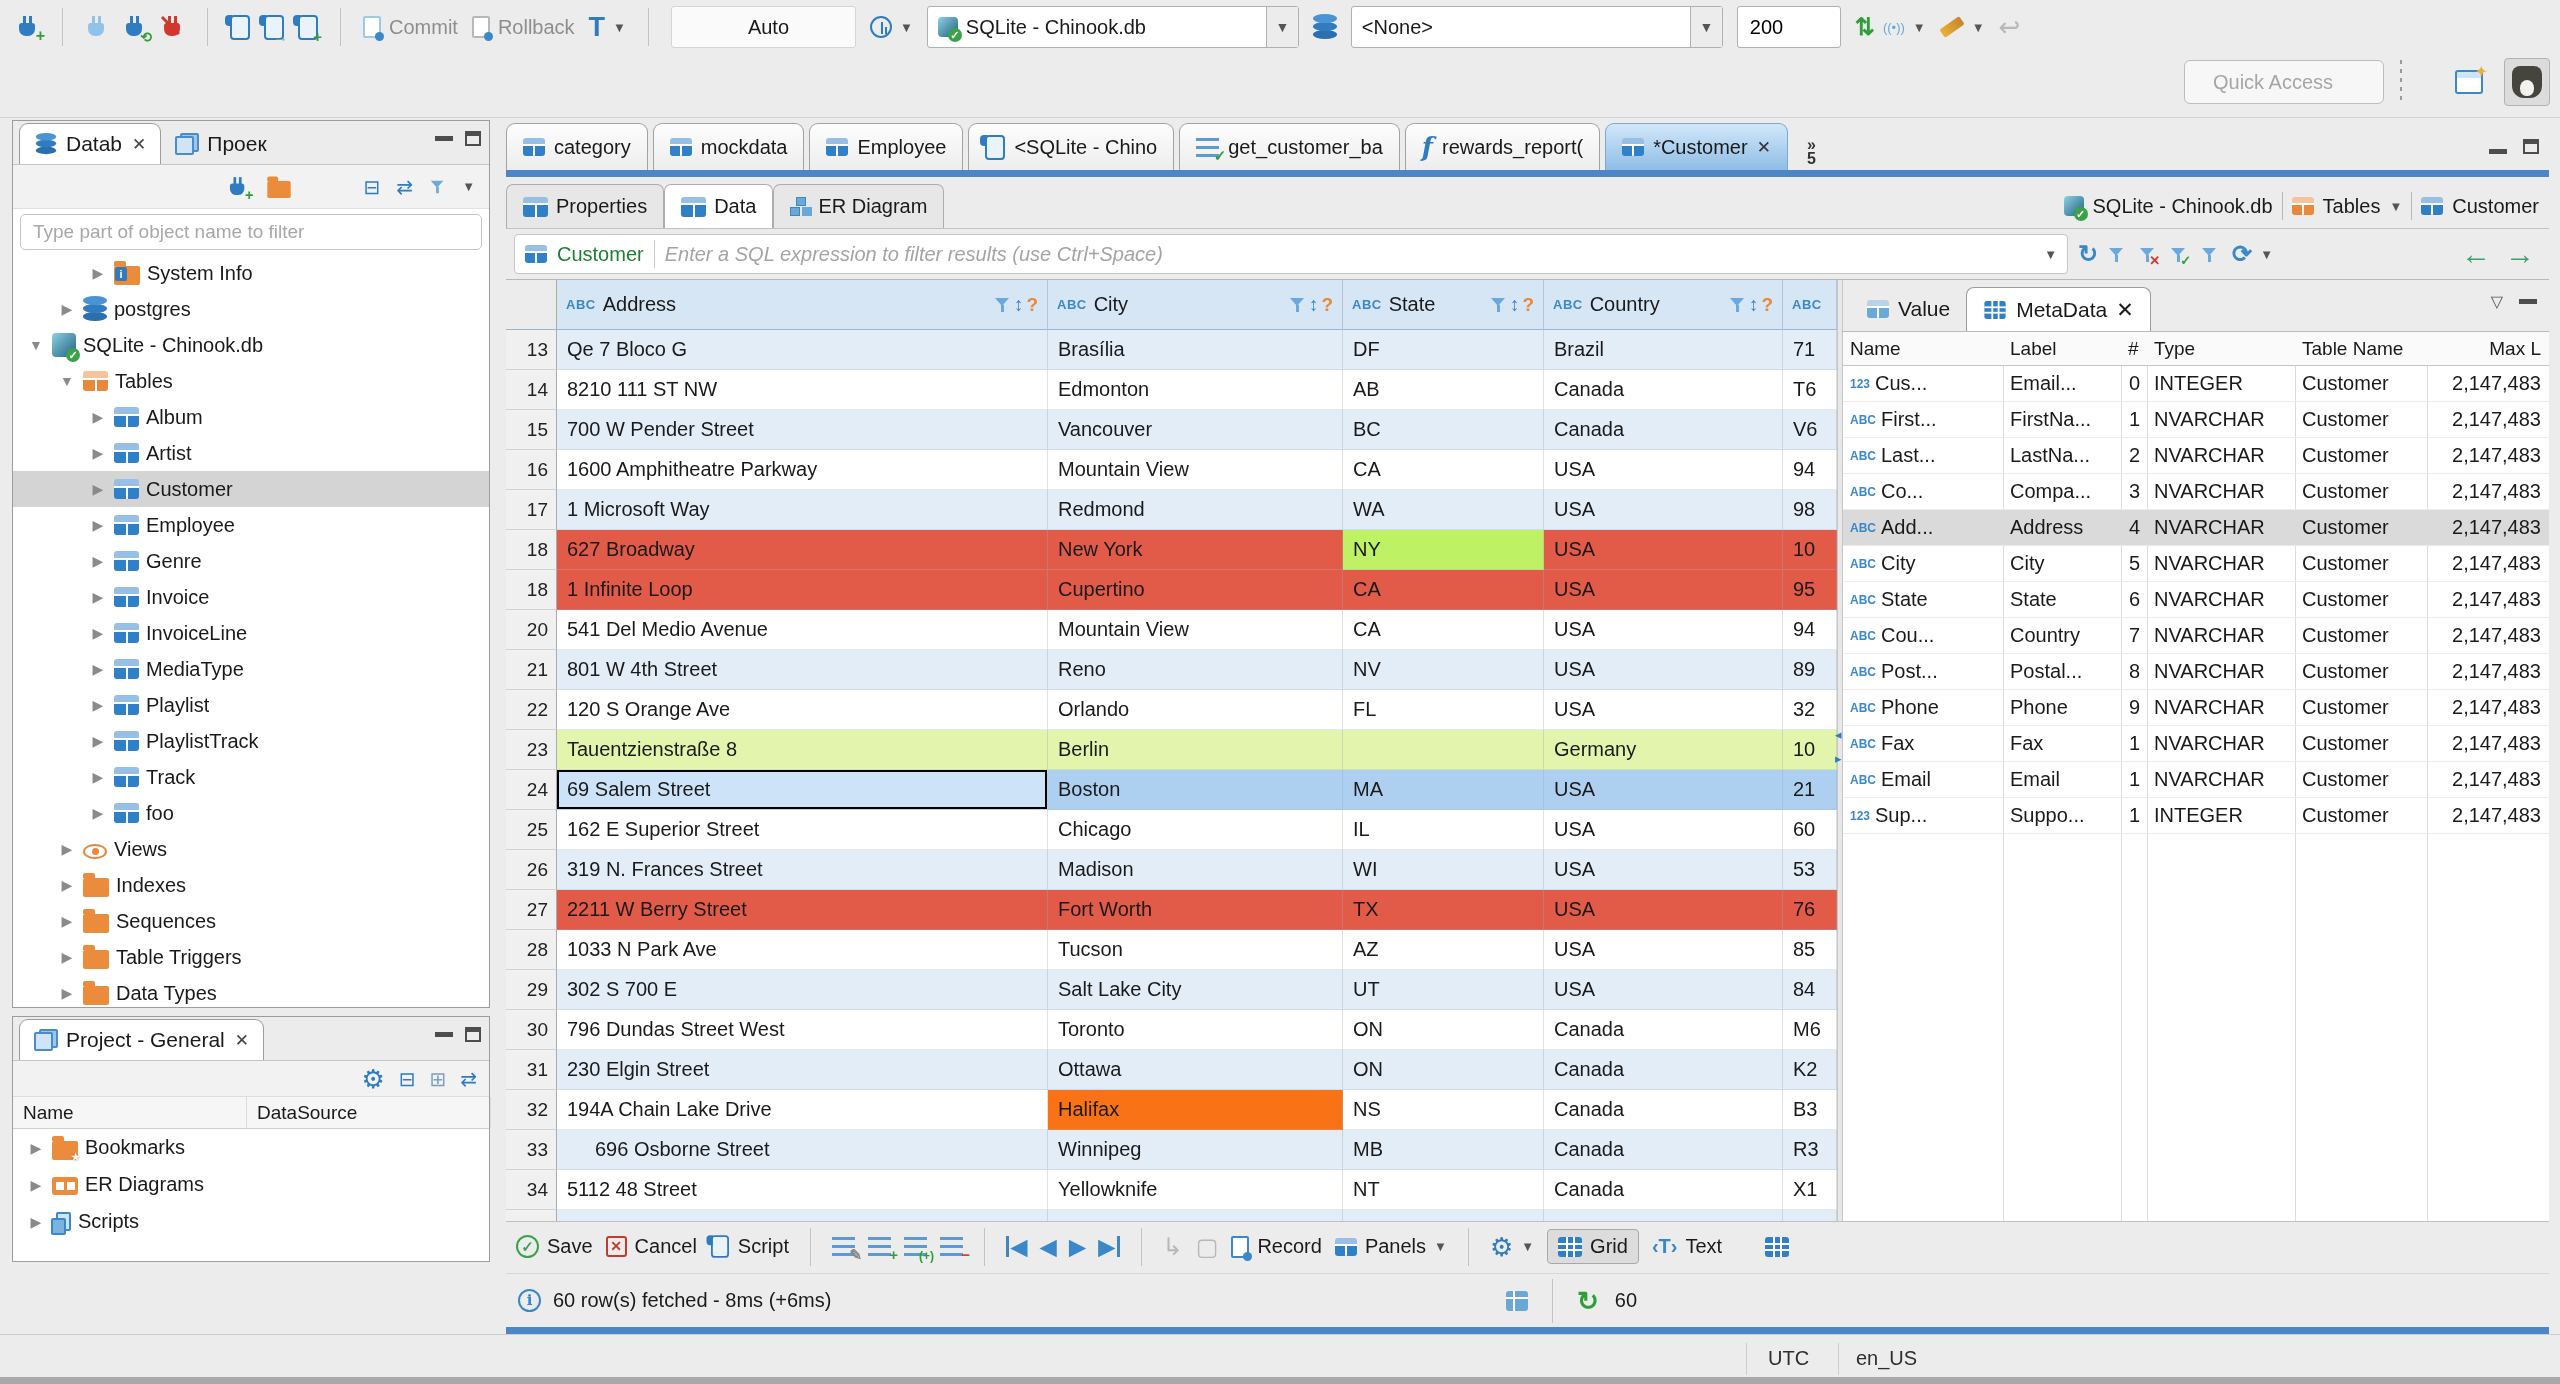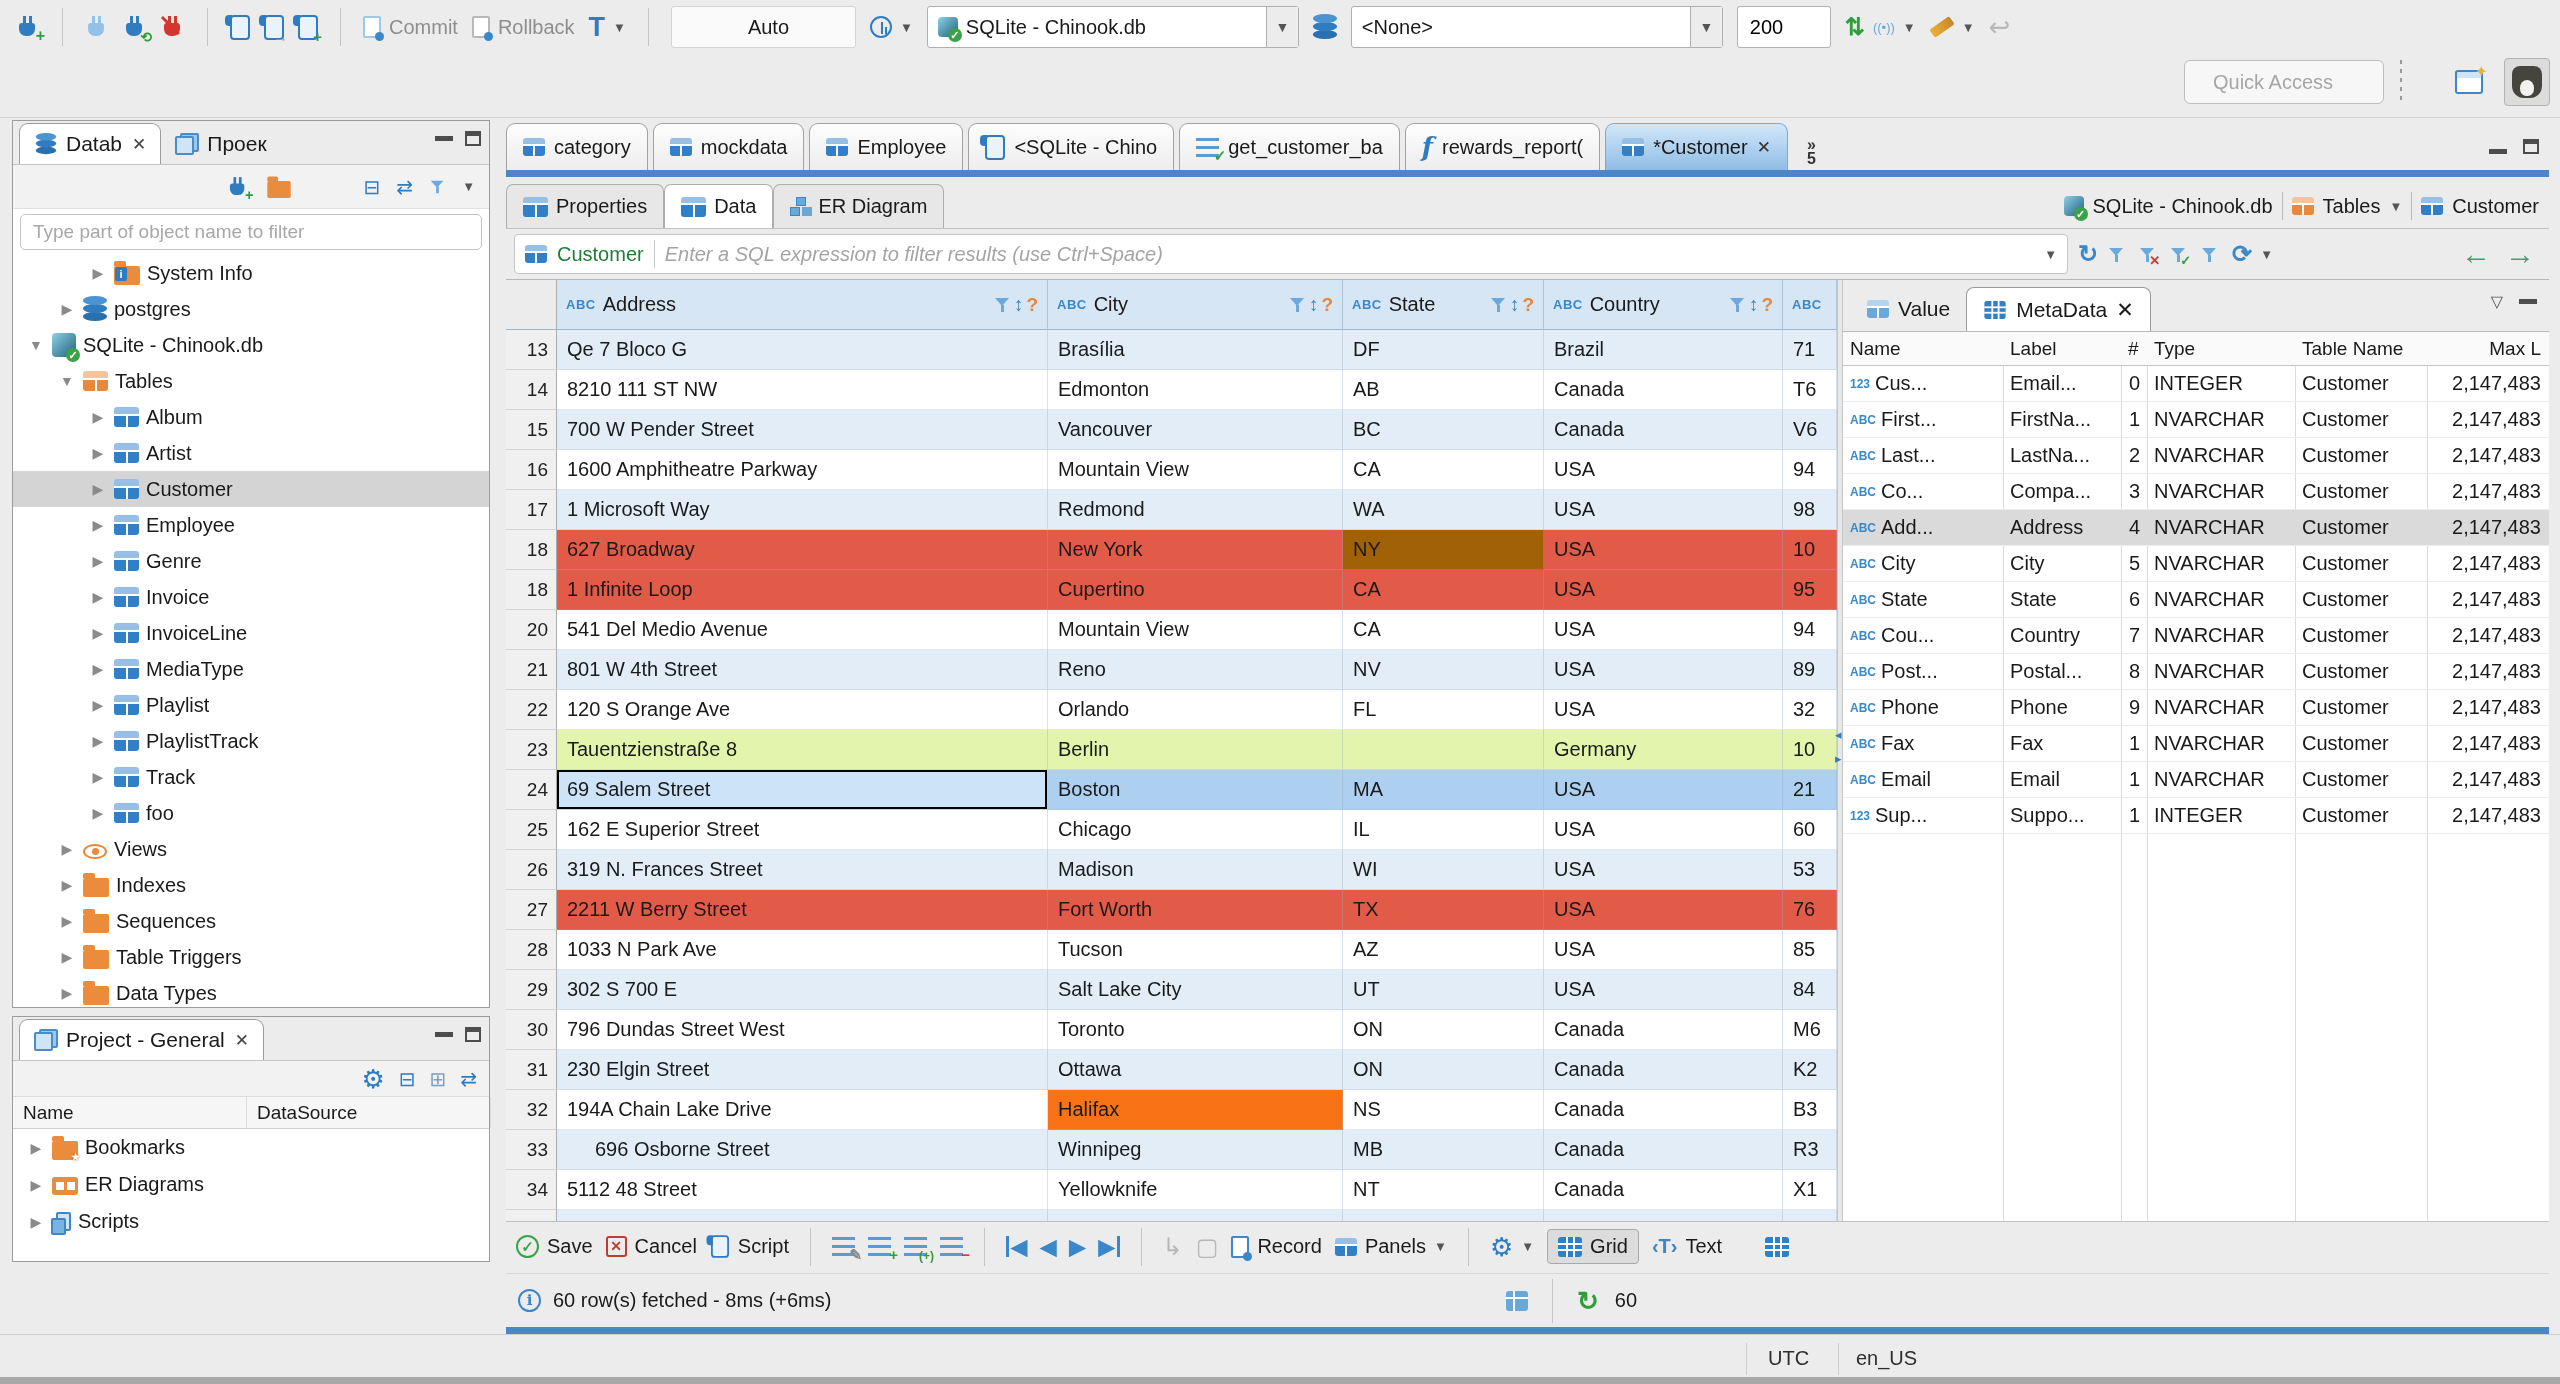--- a/index.html
+++ b/index.html
@@ -91,21 +91,21 @@
 
 #topbar{position:absolute;left:0;top:0;width:2560px;height:118px;background:#ececec;border-bottom:1px solid #d2d2d2}
 #tb-row1{display:flex;align-items:center;height:54px;padding-left:16px;gap:14px}
 .tbtn{display:flex;align-items:center;gap:8px}
 .tlabel{font-size:20px;color:#8e8e8e}
 .combo{height:42px;background:#fff;border:1px solid #b0b0b0;border-radius:3px;display:flex;align-items:center;padding-left:10px;font-size:20px;gap:8px}
 .combo .cdrop{margin-left:auto;width:32px;height:100%;background:#ececec;border-left:1px solid #b0b0b0;display:flex;align-items:center;justify-content:center;color:#555;font-size:14px}
 #auto-combo{width:185px;justify-content:center;border-color:#d4d4d4;background:#fafafa}
 #conn-combo{width:372px}
 #schema-combo{width:372px}
-#fetch-input{width:94px;height:42px;border:1px solid #b0b0b0;border-radius:3px;background:#fff;font-size:20px;padding:0 12px;font-family:"Liberation Sans",sans-serif}
+#fetch-input{width:104px;height:42px;border:1px solid #b0b0b0;border-radius:3px;background:#fff;font-size:20px;padding:0 12px;font-family:"Liberation Sans",sans-serif}
 #qa-wrap{position:absolute;top:60px;right:158px;display:flex;align-items:center;gap:16px}
 #quick-access{width:200px;height:44px;border:1px solid #bdbdbd;border-radius:6px;background:#f7f7f7;font-size:20px;padding:0 28px;color:#0f172a;font-family:"Liberation Sans",sans-serif}
 #quick-access::placeholder{color:#a6a6a6}
 #persp-icons{position:absolute;top:58px;right:10px;display:flex;align-items:center;gap:12px}
 .persp-box{width:46px;height:48px;display:flex;align-items:center;justify-content:center;border-radius:4px}
 .persp-box.pressed{background:#dcdcdc;border:1px solid #b2b2b2}
 
 
 .panel{position:absolute;background:#fff;border:1px solid #9c9c9c}
 #nav-panel{left:12px;top:120px;width:478px;height:888px}
@@ -656,21 +656,21 @@
             <div class="gc" style="background: rgb(226, 237, 248);">1 Microsoft Way</div>
             <div class="gc" style="background: rgb(226, 237, 248);">Redmond</div>
             <div class="gc" style="background: rgb(226, 237, 248);">WA</div>
             <div class="gc" style="background: rgb(226, 237, 248);">USA</div>
             <div class="gc" style="background: rgb(226, 237, 248);">98</div>
           </div>
           <div class="grow">
             <div class="gc gnum">18</div>
             <div class="gc" style="background: rgb(226, 91, 73);">627 Broadway</div>
             <div class="gc" style="background: rgb(226, 91, 73);">New York</div>
-            <div class="gc" style="background: #a16207;">NY</div>
+            <div class="gc" style="background: #bef264;">NY</div>
             <div class="gc" style="background: rgb(226, 91, 73);">USA</div>
             <div class="gc" style="background: rgb(226, 91, 73);">10</div>
           </div>
           <div class="grow">
             <div class="gc gnum">18</div>
             <div class="gc" style="background: rgb(226, 91, 73);">1 Infinite Loop</div>
             <div class="gc" style="background: rgb(226, 91, 73);">Cupertino</div>
             <div class="gc" style="background: rgb(226, 91, 73);">CA</div>
             <div class="gc" style="background: rgb(226, 91, 73);">USA</div>
             <div class="gc" style="background: rgb(226, 91, 73);">95</div>

